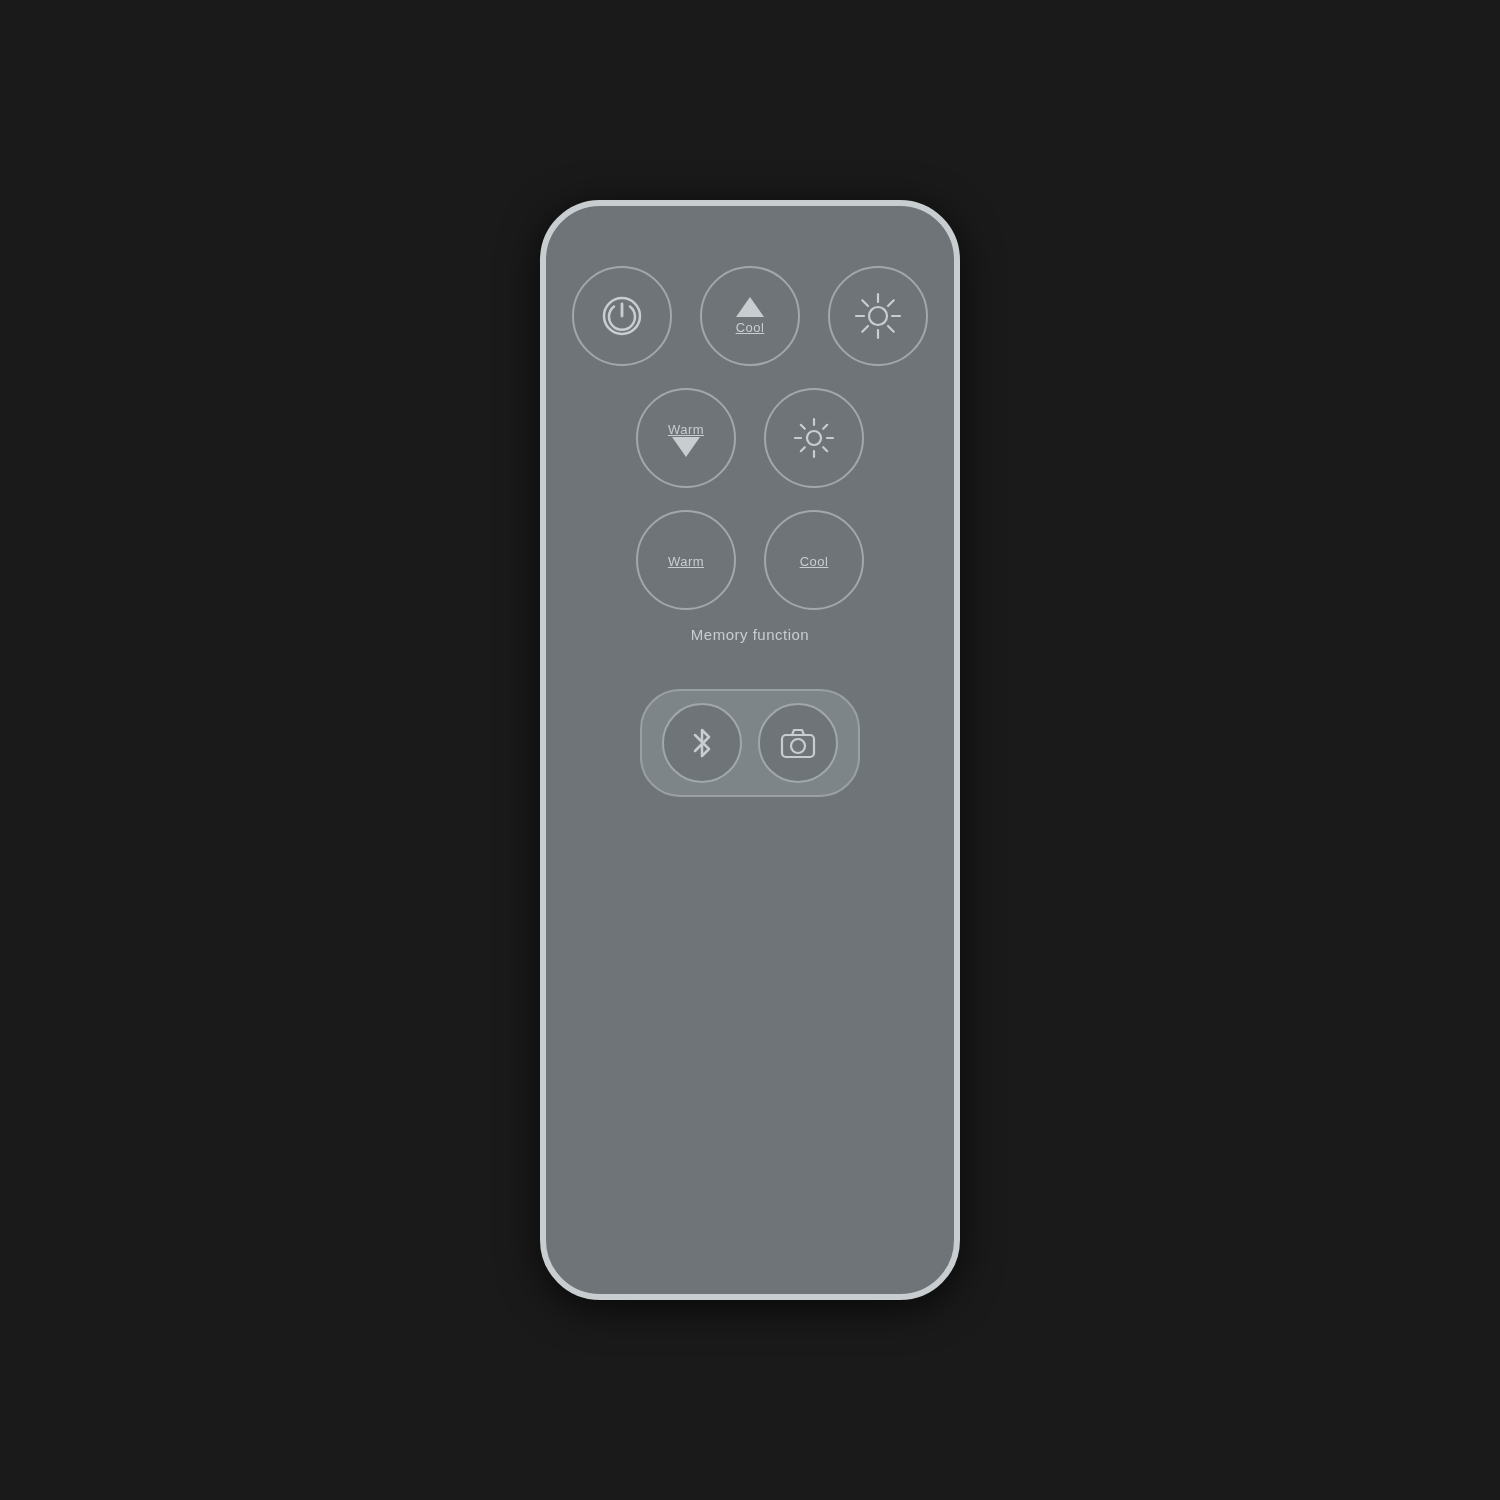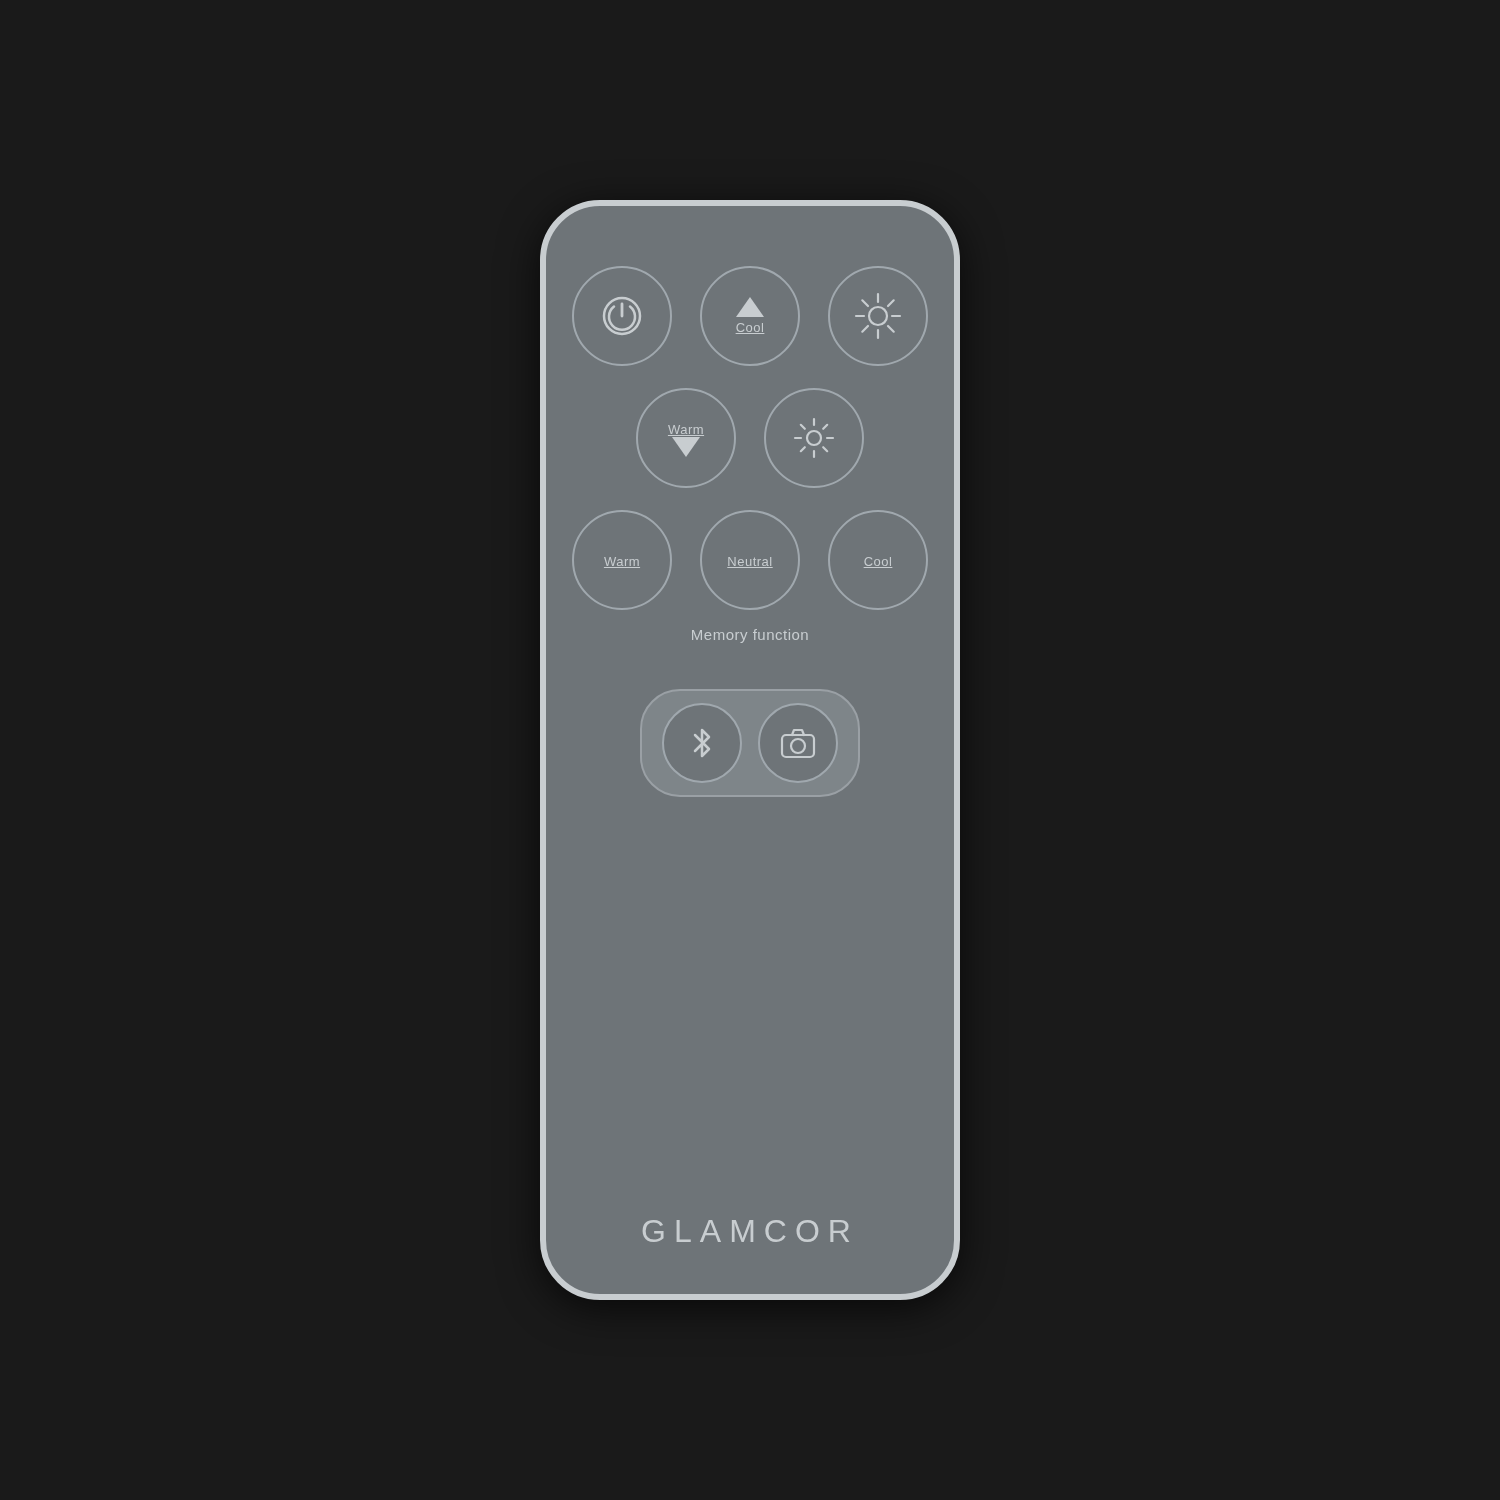--- a/index.html
+++ b/index.html
@@ -208,23 +208,20 @@
       </div>
 
     </div>
 
     <div class="row">
 
       <div class="btn">
         <span class="btn-label">Warm</span>
       </div>
 
-      <div class="btn">
-        <span class="btn-label">Neutral</span>
-      </div>
 
       <div class="btn">
         <span class="btn-label">Cool</span>
       </div>
 
     </div>
 
 
     <div class="memory-label">Memory function</div>
 
@@ -241,14 +238,13 @@
           <rect x="5" y="13" width="32" height="22" rx="4" stroke="#c8cdd0" stroke-width="2.2" fill="none"></rect>
           <circle cx="21" cy="24" r="7" stroke="#c8cdd0" stroke-width="2.2" fill="none"></circle>
           <path d="M15 13 L17 8 L25 8 L27 13" stroke="#c8cdd0" stroke-width="2.2" stroke-linecap="round" stroke-linejoin="round" fill="none"></path>
         </svg>
       </div>
 
     </div>
 
   </div>
 
-  <div class="brand-label">GLAMCOR</div>
 </div>
 
 </body></html>

